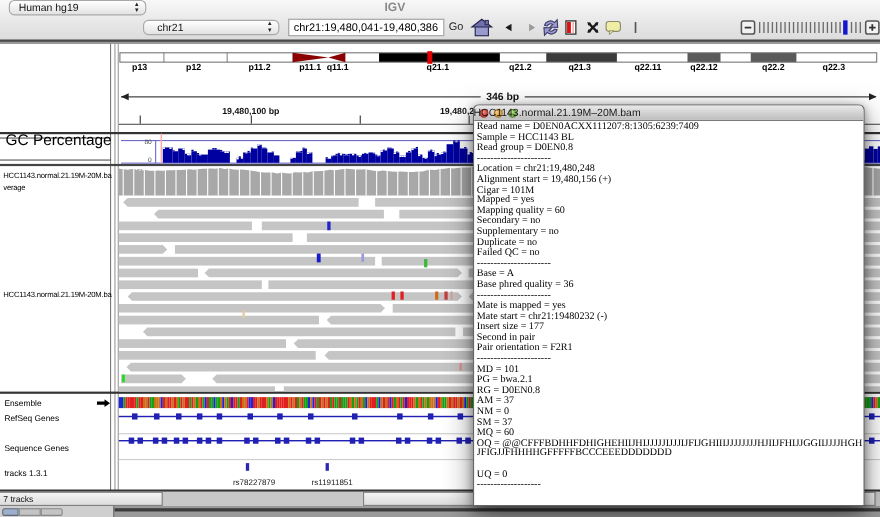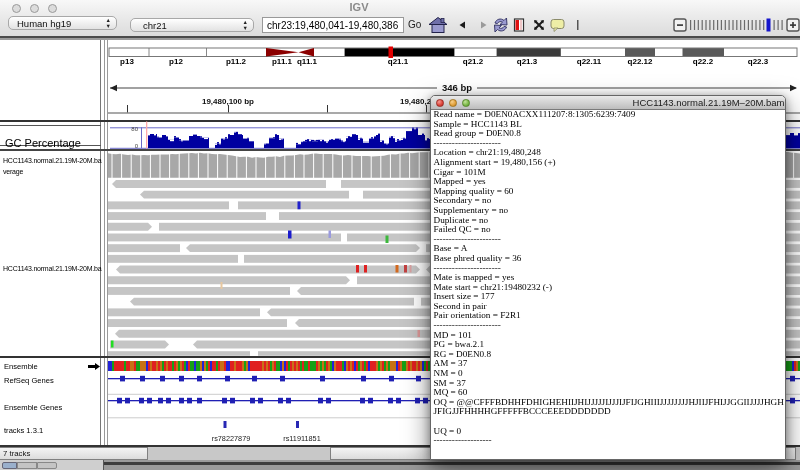--- a/index.html
+++ b/index.html
@@ -6,23 +6,23 @@
 .abs{position:absolute}
 </style></head><body>
 <div id="w">
 
 <div class="abs" style="left:0;top:0;width:800px;height:38px;background:linear-gradient(#f8f8f8,#ececec 40%,#dcdcdc);border-bottom:2px solid #4a4a4a"></div>
 <div class="abs" style="left:12px;top:3.5px;width:9px;height:9px;border-radius:50%;border:1px solid #9a9a9a;background:#dcdcdc"></div>
 <div class="abs" style="left:30px;top:3.5px;width:9px;height:9px;border-radius:50%;border:1px solid #9a9a9a;background:#dcdcdc"></div>
 <div class="abs" style="left:48px;top:3.5px;width:9px;height:9px;border-radius:50%;border:1px solid #9a9a9a;background:#dcdcdc"></div>
 <div class="abs" style="left:0;top:1px;width:718px;text-align:center;font-size:11px;font-weight:600;color:#8a8a8a">IGV</div>
 
-<div class="abs" style="left:8px;top:16px;width:109px;height:14px;border:1px solid #a8a8a8;border-radius:5px;background:linear-gradient(#ffffff,#e2e2e2);font-size:9.5px;color:#111;line-height:13px;padding-left:8px">Human hg19<span style="position:absolute;right:5px;top:0px;font-size:5.5px;color:#222;line-height:6px">▲<br>▼</span></div>
+<div class="abs" style="left:8px;top:0;width:125px;height:14px;border:1px solid #a8a8a8;border-radius:5px;background:linear-gradient(#ffffff,#e2e2e2);font-size:9.5px;color:#111;line-height:13px;padding-left:8px">Human hg19<span style="position:absolute;right:5px;top:0px;font-size:5.5px;color:#222;line-height:6px">▲<br>▼</span></div>
 <div class="abs" style="left:130px;top:18px;width:124px;height:14px;border:1px solid #a8a8a8;border-radius:5px;background:linear-gradient(#ffffff,#e2e2e2);font-size:9.5px;color:#111;line-height:13px;padding-left:12px">chr21<span style="position:absolute;right:5px;top:0px;font-size:5.5px;color:#222;line-height:6px">▲<br>▼</span></div>
-<div class="abs" style="left:262px;top:17px;width:142px;height:16px;border:1px solid #999;background:#fff;font-size:10px;color:#000;line-height:15px;padding-left:4px">chr23:19,480,041-19,480,386</div>
+<div class="abs" style="left:262px;top:17px;width:142px;height:16px;border:1px solid #999;background:#fff;font-size:10px;color:#000;line-height:15px;padding-left:4px">chr21:19,480,041-19,480,386</div>
 <div class="abs" style="left:408px;top:19px;font-size:10px;color:#222">Go</div>
 
 <svg class="abs" style="left:425px;top:14px" width="165" height="22" viewBox="0 0 165 22">
 
   <g>
     <rect x="7" y="10" width="12" height="8.5" fill="#9a9ace" stroke="#22224a" stroke-width="1"></rect>
     <polygon points="4,10.5 13,3.5 22,10.5" fill="#7070aa" stroke="#22224a" stroke-width="1"></polygon>
     <rect x="16" y="4.5" width="3" height="4" fill="#7070aa" stroke="#22224a" stroke-width="0.8"></rect>
   </g>
 
@@ -96,26 +96,26 @@
 <div class="abs" style="left:100px;top:40px;width:1.2px;height:406px;background:#777"></div>
 <div class="abs" style="left:103.5px;top:40px;width:1.2px;height:406px;background:#999"></div>
 <div class="abs" style="left:106.5px;top:40px;width:1.2px;height:406px;background:#999"></div>
 
 <div class="abs" style="left:0;top:120px;width:800px;height:2.4px;background:#333"></div>
 <div class="abs" style="left:0;top:149px;width:800px;height:1.8px;background:#444"></div>
 <div class="abs" style="left:0;top:355.8px;width:800px;height:2.4px;background:#333"></div>
 <div class="abs" style="left:0;top:445px;width:800px;height:1.5px;background:#333"></div>
 
 <div class="abs" style="left:0;top:124.5px;width:101px;height:21px;border-top:1px solid #555;border-bottom:1px solid #555;"></div>
-<div class="abs" style="left:5px;top:137px;font-size:11px;color:#000">GC Percentage</div>
+<div class="abs" style="left:5px;top:119px;font-size:14px;color:#000">GC Percentage</div>
 <div class="abs" style="left:3px;top:156px;width:99px;font-size:7px;letter-spacing:-0.22px;color:#000;line-height:10.5px;white-space:nowrap;overflow:hidden">HCC1143.normal.21.19M-20M.ba<br>verage</div>
 <div class="abs" style="left:3px;top:264.5px;width:99px;font-size:7px;letter-spacing:-0.22px;color:#000;white-space:nowrap;overflow:hidden">HCC1143.normal.21.19M-20M.ba</div>
 <div class="abs" style="left:4px;top:362px;font-size:7.6px;color:#000">Ensemble</div>
 <div class="abs" style="left:4px;top:376px;font-size:7.6px;color:#000">RefSeq Genes</div>
-<div class="abs" style="left:4px;top:402.5px;font-size:7.6px;color:#000">Ensemble Genes</div>
+<div class="abs" style="left:4px;top:402.5px;font-size:7.6px;color:#000">Sequence Genes</div>
 <div class="abs" style="left:4px;top:426px;font-size:7.6px;color:#000">tracks 1.3.1</div>
 <svg class="abs" style="left:88px;top:362.5px" width="12" height="7">
       <polygon points="0,2 7,2 7,0 12,3.5 7,7 7,5 0,5" fill="#000"></polygon>
     </svg>
 
 <svg class="abs" style="left:0;top:40px" width="800" height="406" viewBox="0 40 800 406">
   <rect x="109.0" y="48.0" width="688.0" height="8.5" fill="#ffffff"></rect>
       <rect x="344.6" y="48.0" width="109.8" height="8.5" fill="#000000"></rect>
       <rect x="496.6" y="48.0" width="64.2" height="8.5" fill="#3b3b3b"></rect>
       <rect x="625.0" y="48.0" width="30.0" height="8.5" fill="#5a5a5a"></rect>
@@ -909,16 +909,16 @@
 <div class="abs" style="left:0;top:460px;width:104px;height:10px;background:#cfcfcf;border-right:1.5px solid #555"></div>
 <div class="abs" style="left:2px;top:461.5px;width:15px;height:7px;background:#9ab0cc;border:1px solid #667;border-radius:2px 0 0 2px"></div>
 <div class="abs" style="left:17px;top:461.5px;width:20px;height:7px;background:#c4c4c4;border:1px solid #888"></div>
 <div class="abs" style="left:37px;top:461.5px;width:20px;height:7px;background:#c4c4c4;border:1px solid #888;border-radius:0 2px 2px 0"></div>
 
 <div class="abs" style="left:429.5px;top:94.5px;width:356px;height:365px;border:1px solid #666;border-radius:5px 5px 0 0;box-shadow:0 10px 26px rgba(0,0,0,0.5),0 2px 8px rgba(0,0,0,0.35);background:#fff">
   <div style="position:absolute;left:0;top:0;width:100%;height:14px;background:linear-gradient(#e9e9e9,#bdbdbd);border-bottom:1px solid #7a7a7a;border-radius:4.5px 4.5px 0 0"></div>
   <div style="position:absolute;left:5.5px;top:3.5px;width:7.5px;height:7.5px;border-radius:50%;background:radial-gradient(circle at 35% 30%,#f59a93,#dd4338 60%,#b02c26);border:0.5px solid #9a2b25"></div>
   <div style="position:absolute;left:18.5px;top:3.5px;width:7.5px;height:7.5px;border-radius:50%;background:radial-gradient(circle at 35% 30%,#f7d08a,#e2a03a 60%,#b27a22);border:0.5px solid #a5761f"></div>
   <div style="position:absolute;left:31.5px;top:3.5px;width:7.5px;height:7.5px;border-radius:50%;background:radial-gradient(circle at 35% 30%,#c4e39a,#79b846 60%,#578f2e);border:0.5px solid #57862c"></div>
-  <div style="position:absolute;left:0;top:1.5px;width:100%;text-align:right;font-size:9.5px;color:#1a1a1a">HCC1143.normal.21.19M–20M.bam</div>
+  <div style="position:absolute;left:0;top:1.5px;width:100%;text-align:left;font-size:9.5px;color:#1a1a1a">HCC1143.normal.21.19M–20M.bam</div>
   <div style="position:absolute;left:3px;top:14.5px;width:352px;font-family:'Liberation Serif',serif;font-size:9.2px;line-height:9.6px;color:#000;white-space:pre">Read name = D0EN0ACXX111207:8:1305:6239:7409<br>Sample = HCC1143 BL<br>Read group = D0EN0.8<br>----------------------<br>Location = chr21:19,480,248<br>Alignment start = 19,480,156 (+)<br>Cigar = 101M<br>Mapped = yes<br>Mapping quality = 60<br>Secondary = no<br>Supplementary = no<br>Duplicate = no<br>Failed QC = no<br>----------------------<br>Base = A<br>Base phred quality = 36<br>----------------------<br>Mate is mapped = yes<br>Mate start = chr21:19480232 (-)<br>Insert size = 177<br>Second in pair<br>Pair orientation = F2R1<br>----------------------<br>MD = 101<br>PG = bwa.2.1<br>RG = D0EN0.8<br>AM = 37<br>NM = 0<br>SM = 37<br>MQ = 60<br>OQ = @@CFFFBDHHFDHIGHEHIIJHIJJJJJIJJJIJFIJGHIIIJJJJJJJJHJIIJFHIJJGGIIJJJJHGH<br>JFIGJJFHHHHGFFFFFBCCCEEEDDDDDDD<br><br>UQ = 0<br>-------------------</div>
 </div>
 
 </div>
 </body></html>

